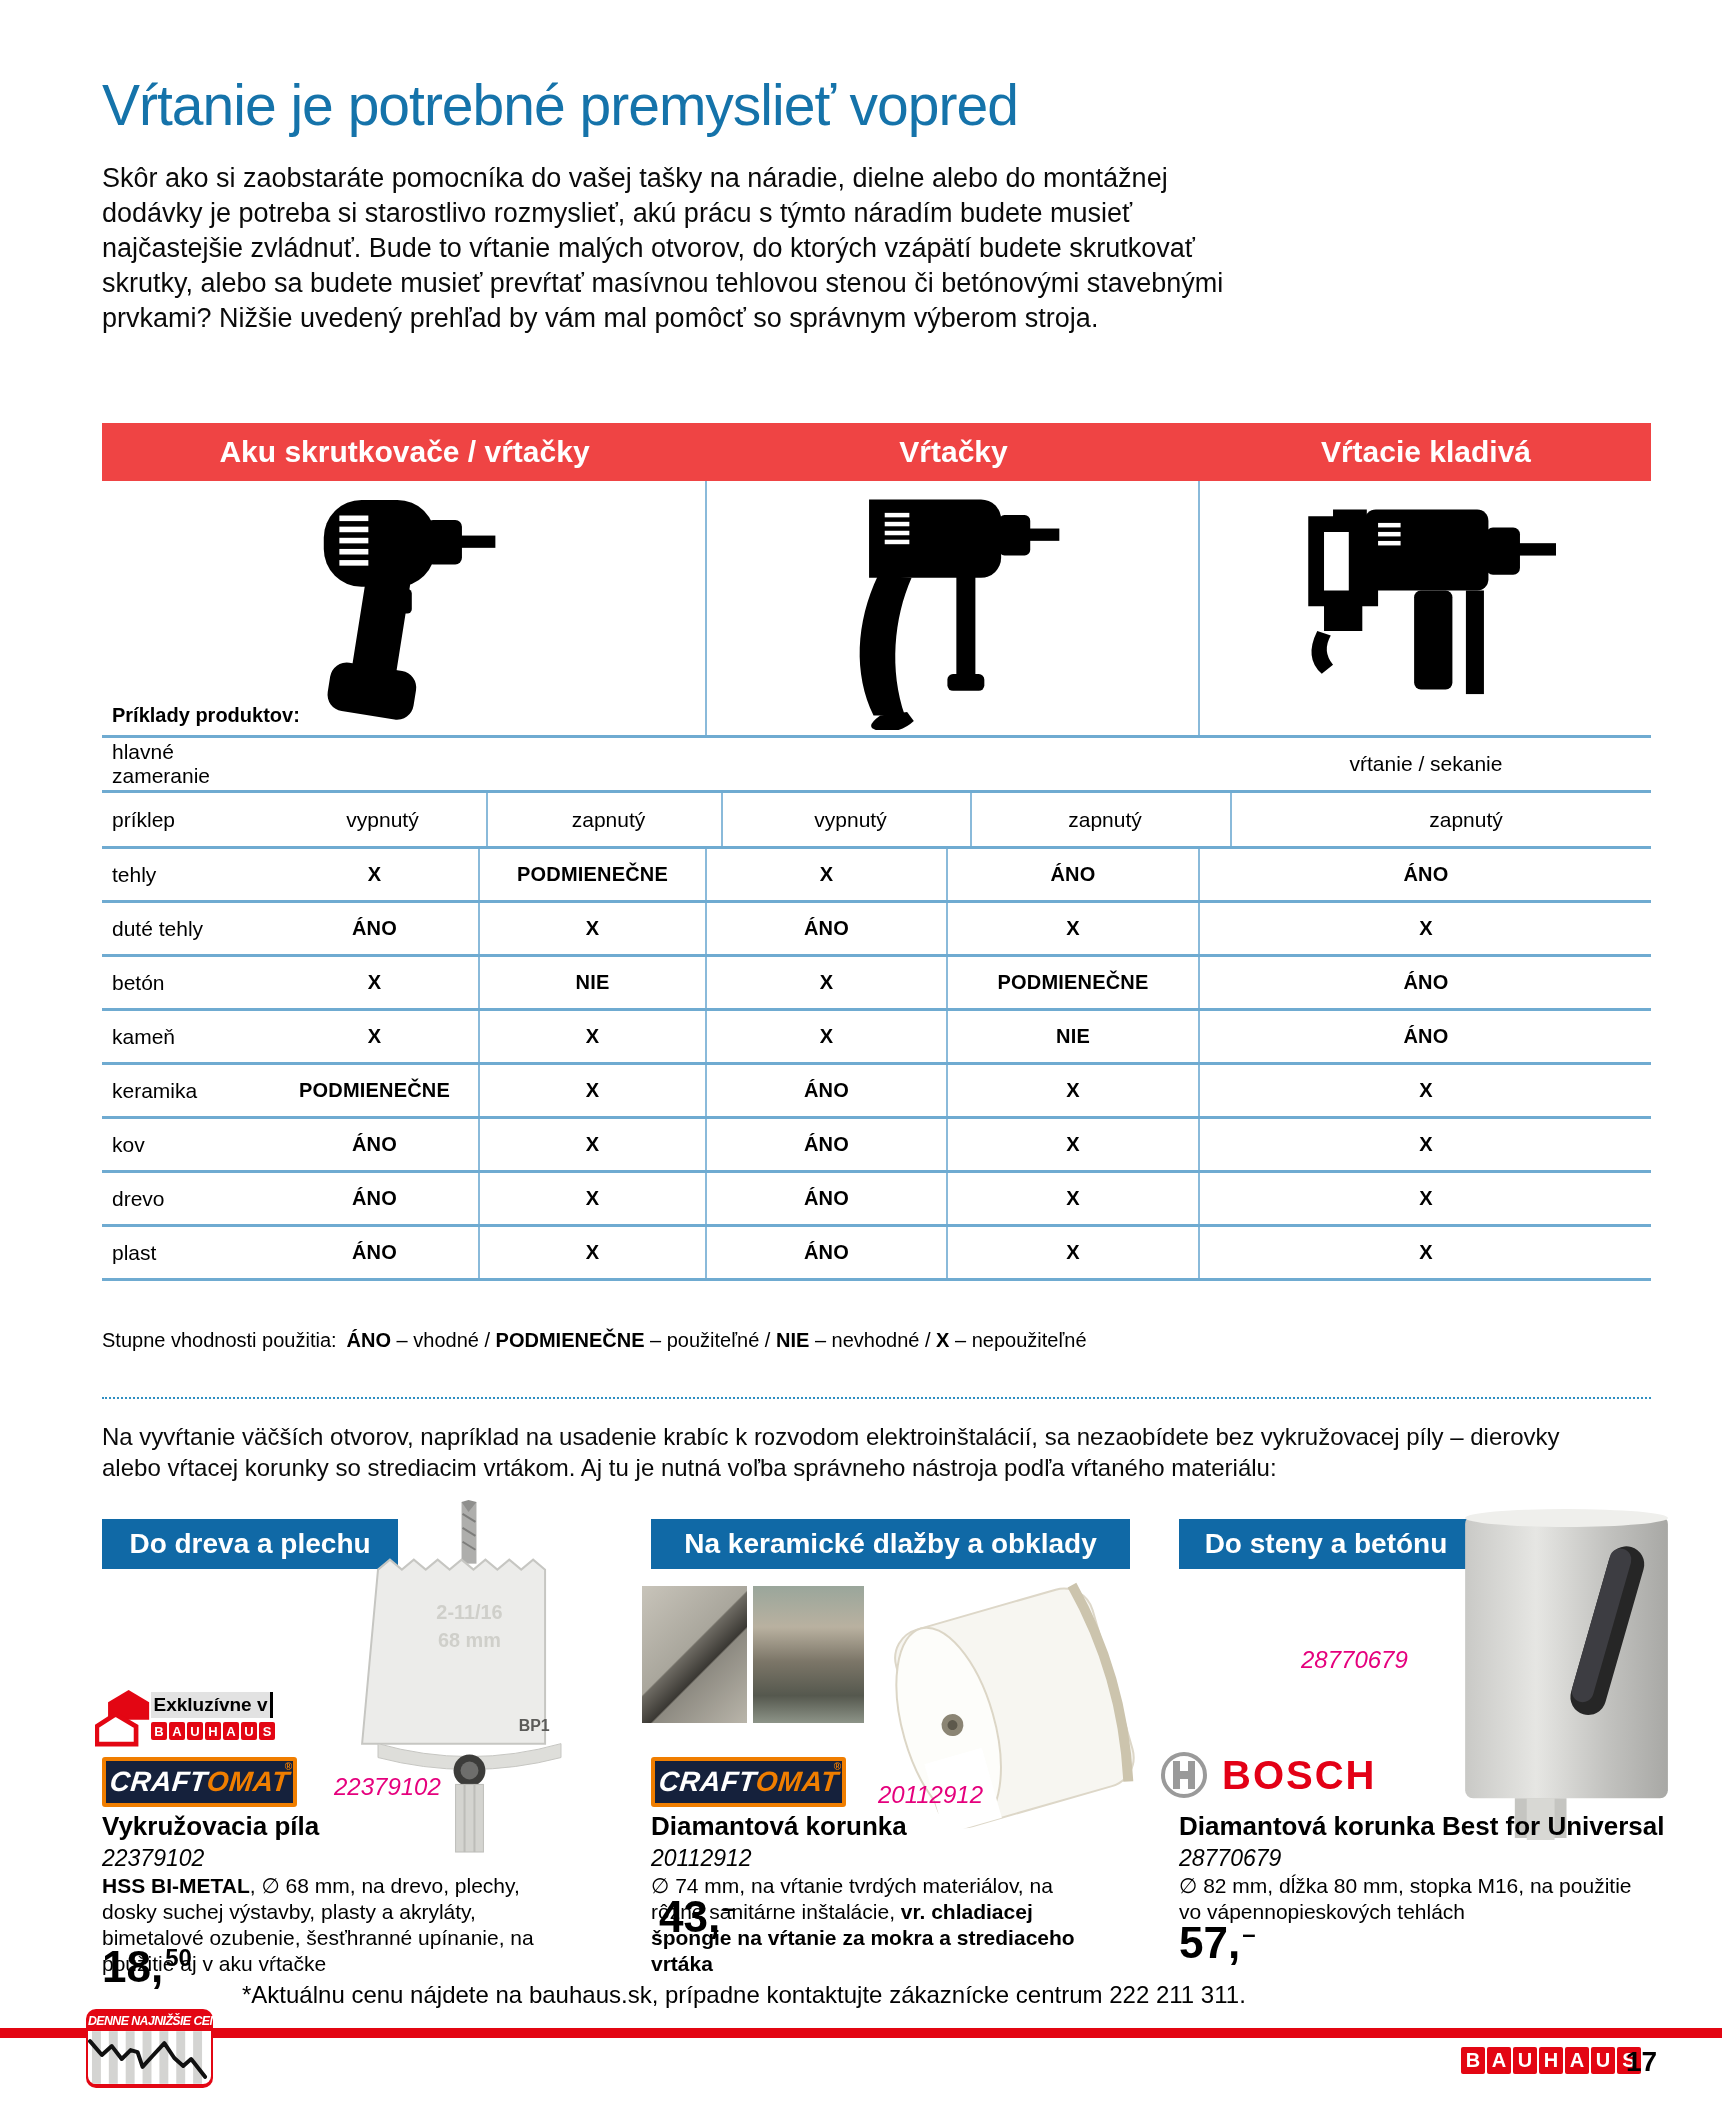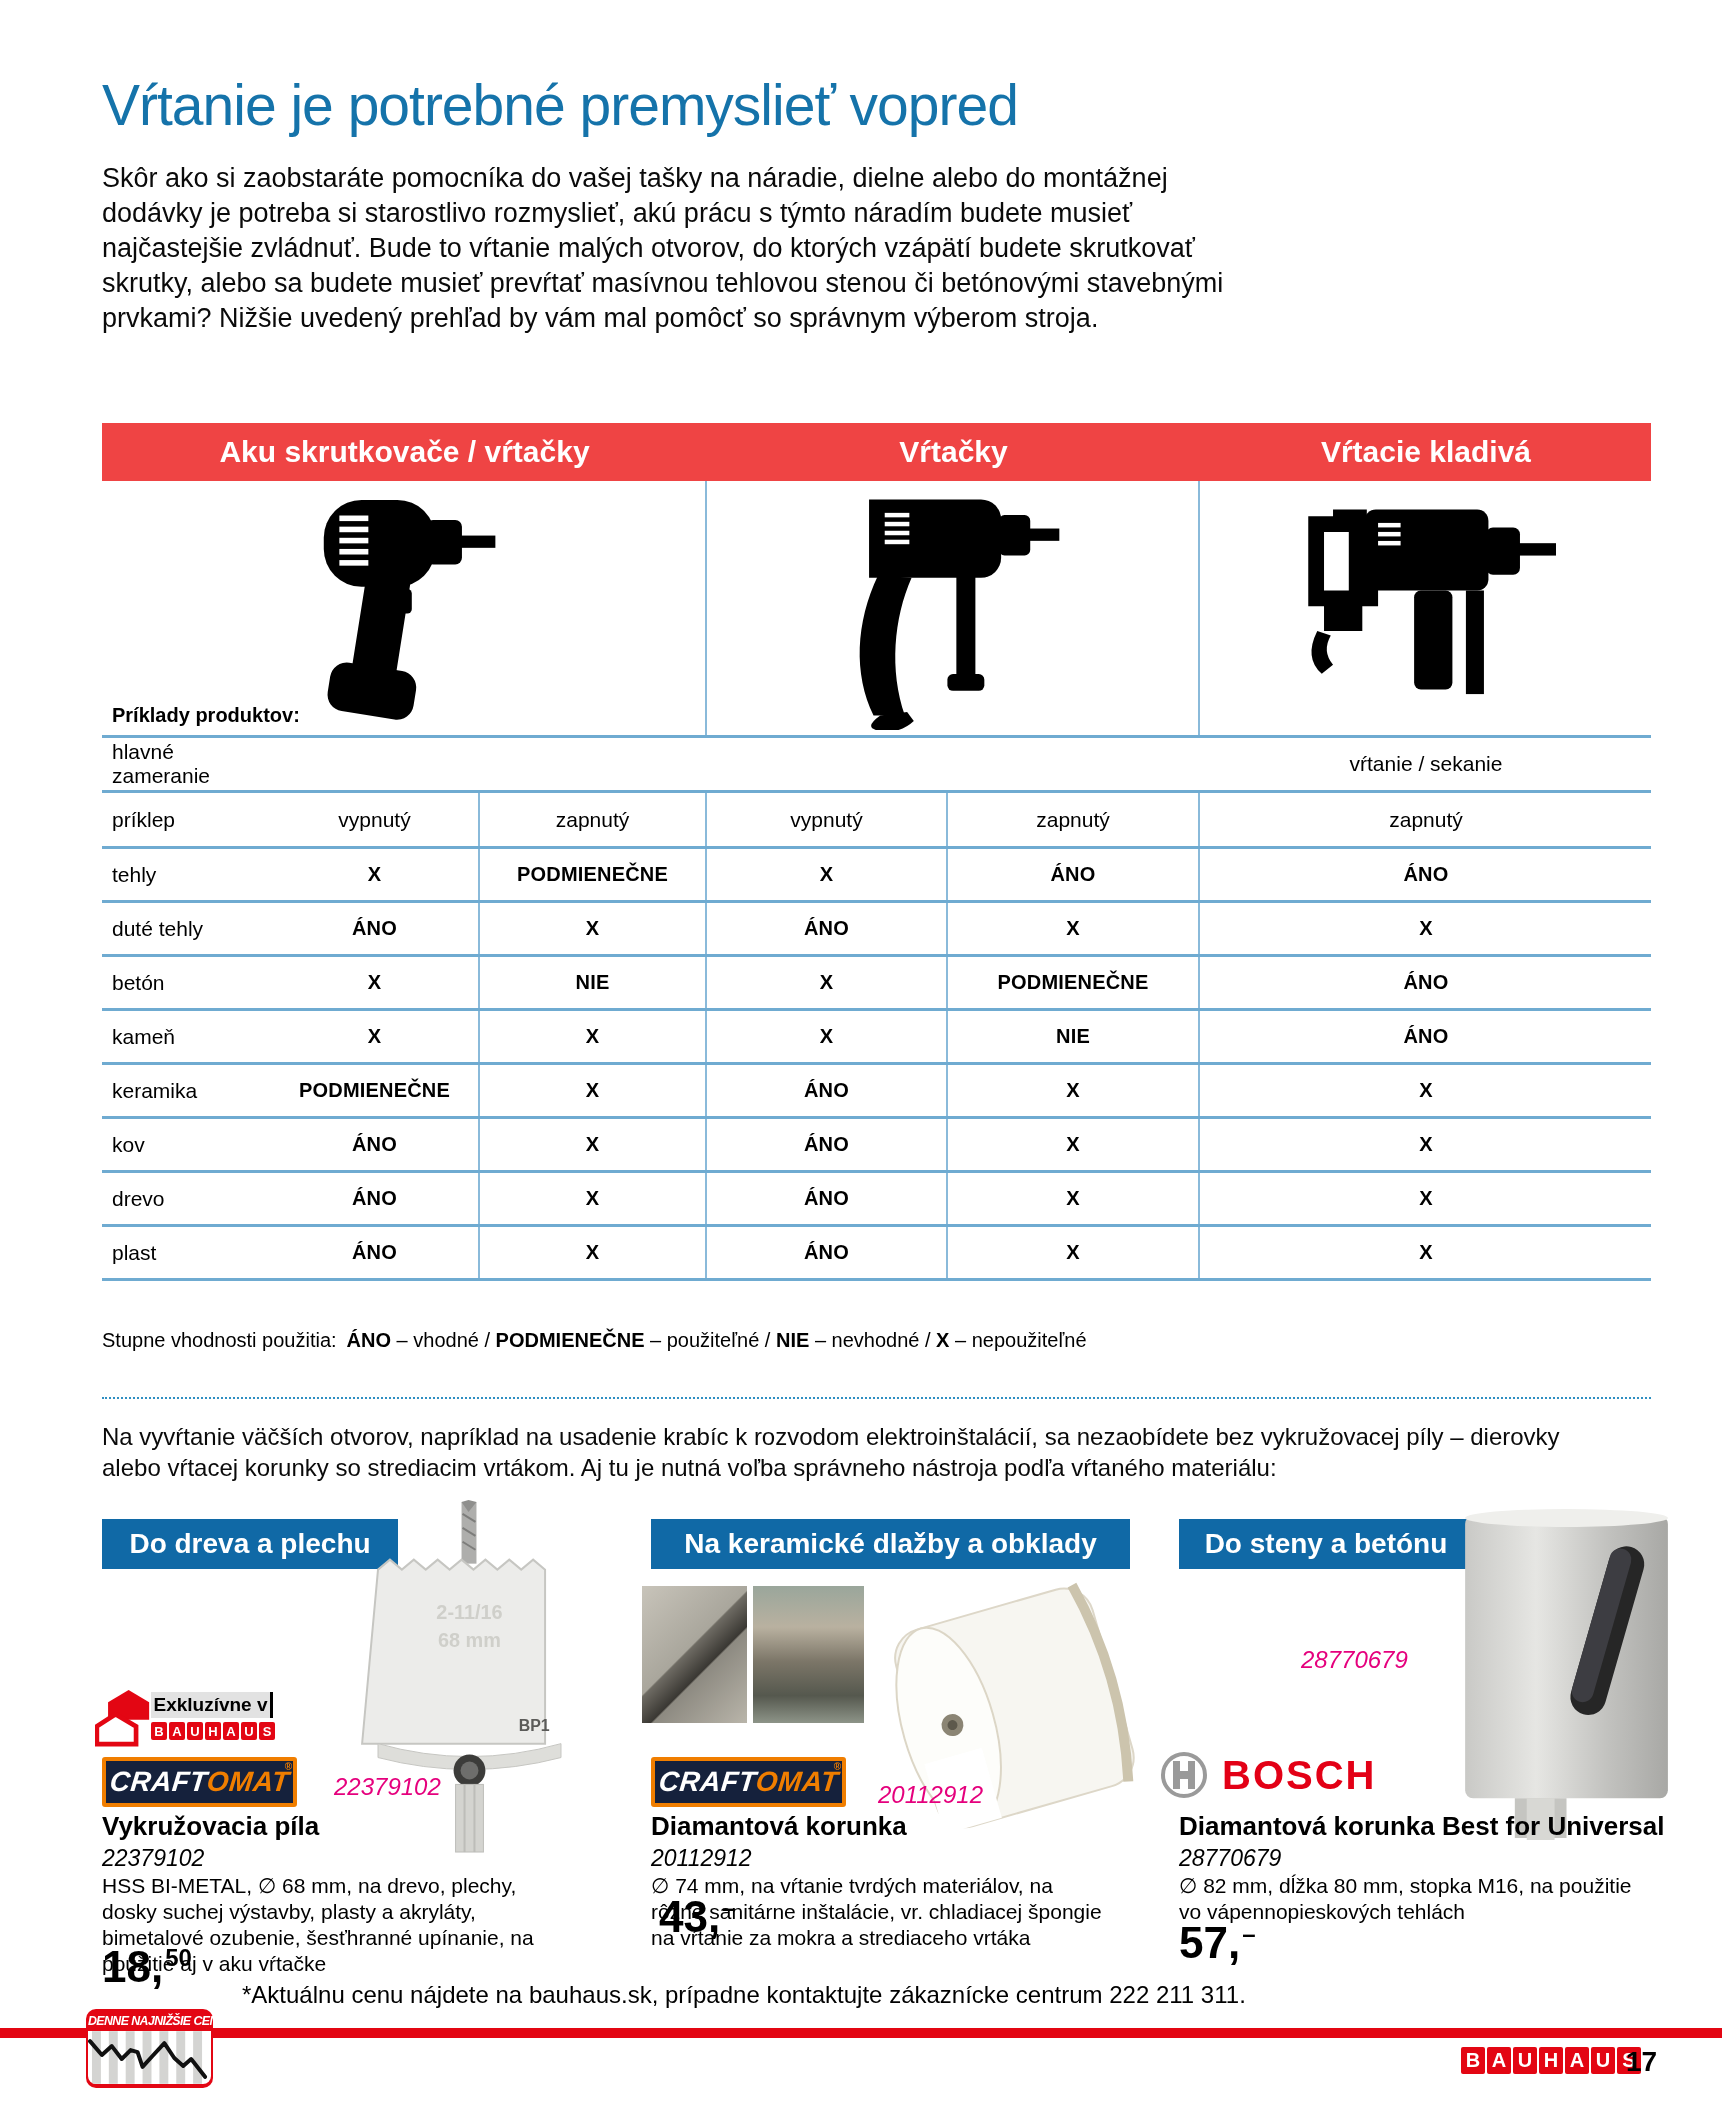--- a/index.html
+++ b/index.html
@@ -14,21 +14,21 @@
   
   .cmp-table { left:102px; top:423px; width:1549px; }
   .t-header { display:grid; grid-template-columns:605px 493px 452px; height:58px; background:#ef4444; color:#fff; }
   .t-header .hcell { display:flex; align-items:center; justify-content:center; font-weight:bold; font-size:30px; }
   .t-row { display:grid; grid-template-columns:169px 209px 227px 241px 252px 452px; }
   .images-row { height:254px; }
   .images-row .icell { display:flex; align-items:center; justify-content:center; }
   .rule-top { border-top:3px solid #6fabd1; }
   .rule-bottom { border-bottom:3px solid #6fabd1; }
   .focus-row { height:52px; }
-  .impact-row { height:53px; }
+  .impact-row { height:53px;gap:8px; }
   .section-row { height:49px; display:flex; align-items:center; }
   .mat-row { height:51px; }
   .cell { display:flex; align-items:center; }
   .label { padding-left:10px; font-size:21px; }
   .val { justify-content:center; font-size:21px; }
   .bval { justify-content:center; font-size:20px; font-weight:bold; letter-spacing:0.2px; }
   .sec-label { padding-left:10px; font-weight:bold; font-size:21px; }
   .br { border-right:2px solid #8abada; }
   .c23 { grid-column:2/4; } .c45 { grid-column:4/6; } .c6 { grid-column:6/7; }
   .c13 { grid-column:1/4; }
@@ -42,21 +42,21 @@
   
   .banner { height:50px; background:#1069a6; color:#fff; font-weight:bold; font-size:28px; display:flex; align-items:center; justify-content:center; }
   .banner1 { left:102px; top:1519px; width:296px; }
   .banner2 { left:651px; top:1519px; width:479px; }
   .banner3 { left:1179px; top:1519px; width:294px; }
 
   
   .prod-name { font-weight:bold; font-size:26px; white-space:nowrap; }
   .prod-sku { font-style:italic; font-size:23px; }
   .prod-desc { font-size:21px; line-height:26px; }
-  .prod-desc b { font-weight:normal; }
+  .prod-desc b { font-weight:bold; }
   .photo-sku { font-style:italic; font-size:24px; color:#e5007d; }
   .price { font-weight:bold; font-size:44px; }
   .price .sup { font-size:24px; position:relative; top:-16px; margin-left:2px; }
 
   .craftomat { width:187px; height:42px; background:#15213c; border:4px solid #f07e00; border-radius:3px; display:flex; align-items:center; justify-content:center; font-style:italic; font-weight:bold; position:absolute; }
   .cm-craft { color:#fff; font-size:28px; transform:skewX(-6deg); letter-spacing:0.5px; }
   .cm-omat { color:#f07e00; font-size:28px; transform:skewX(-6deg); letter-spacing:0.5px; }
   .cm-reg { color:#f07e00; font-size:10px; position:absolute; right:1px; top:0; font-style:normal; }
 
   .bh-tiles { display:flex; gap:2px; }

